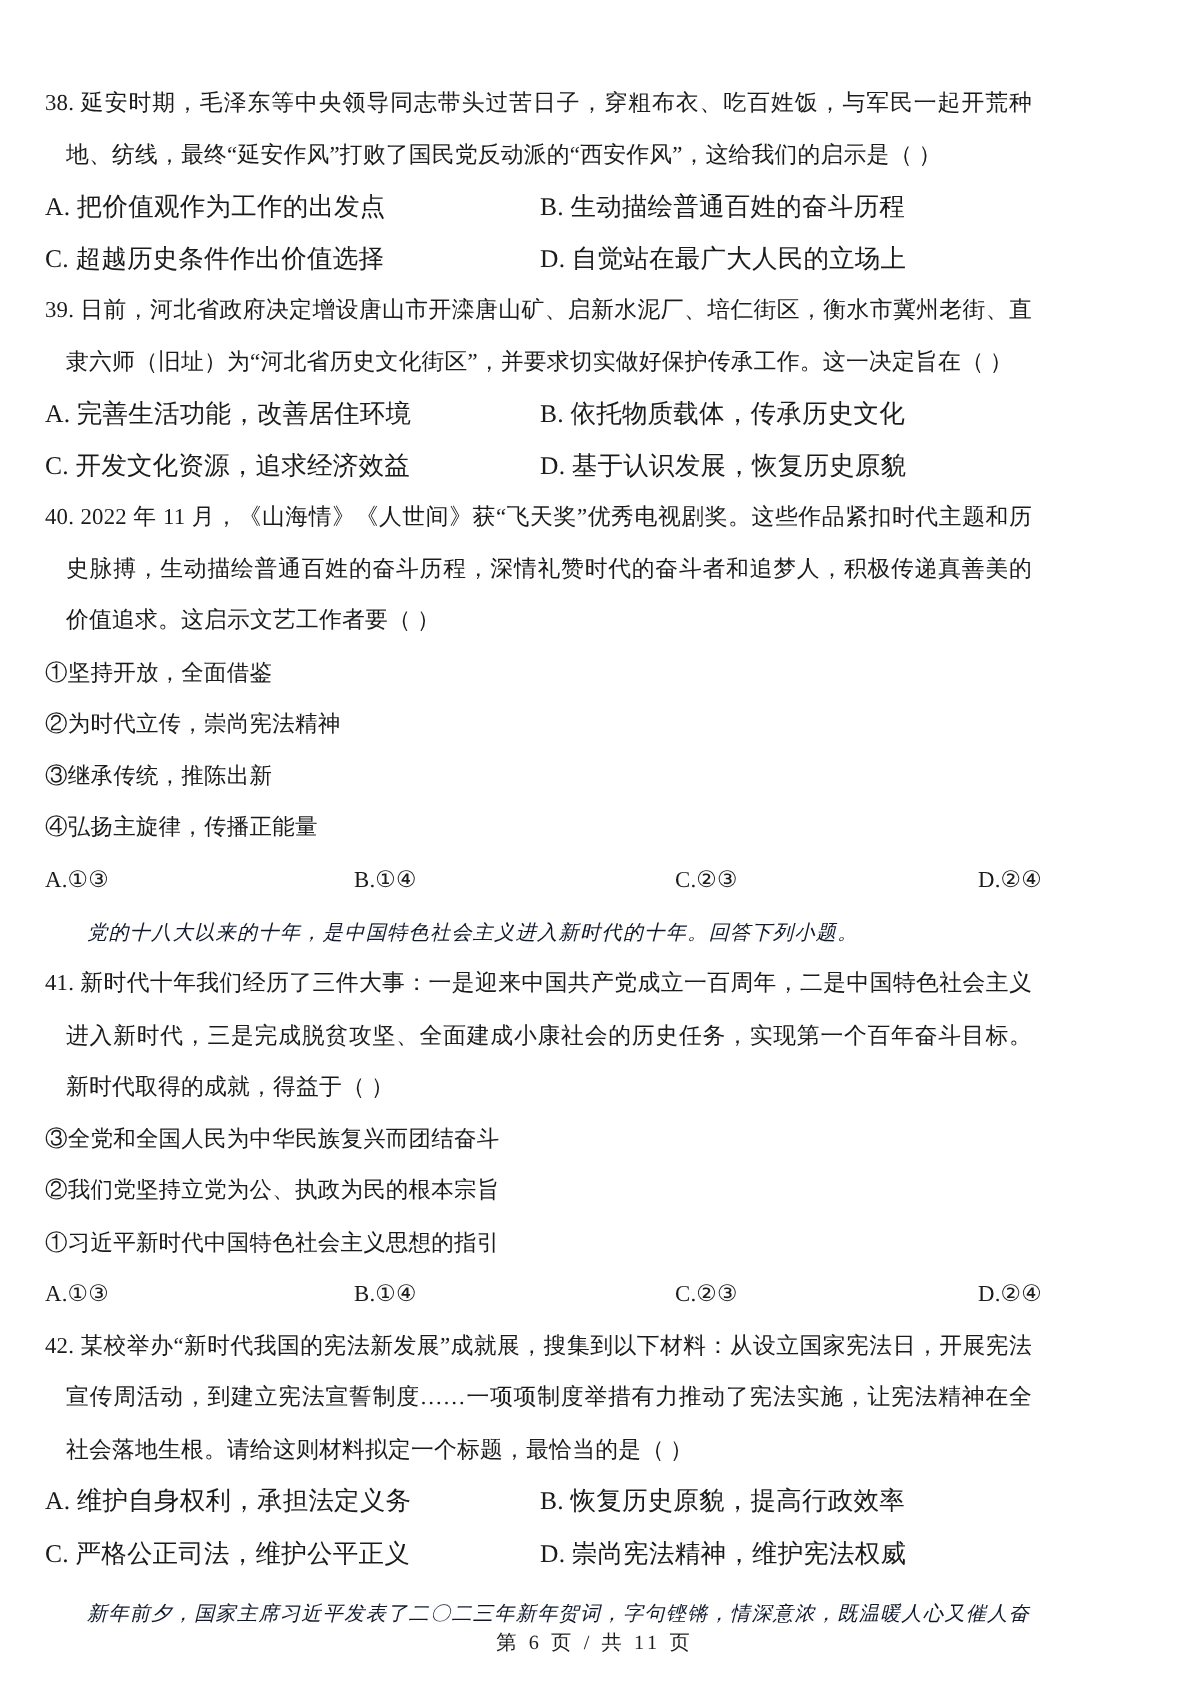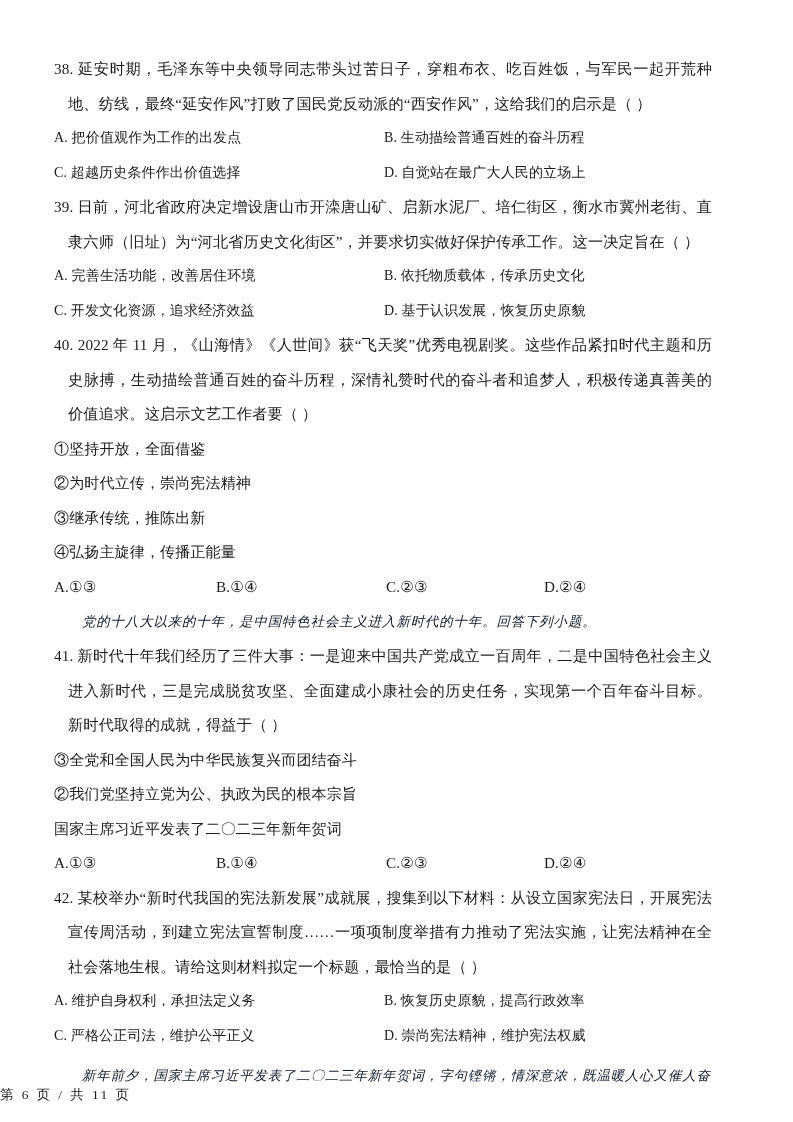--- a/index.html
+++ b/index.html
@@ -16,21 +16,21 @@
     overflow: hidden;
   }
 
   .page {
     position: absolute;
     left: 0;
     top: 0;
     width: 793px;
     height: 1122px;
     box-sizing: border-box;
-    padding: 52px 68px 0 54px;
+    padding: 52px 68px 0 30px;
   }
 
   .content {
     width: 658px;
   }
 
   
   .q-block {
     margin: 0;
   }
@@ -42,21 +42,21 @@
     text-justify: inter-ideograph;
     letter-spacing: 0.15px;
     margin: 0;
     padding-left: 14px;
     text-indent: -14px;
   }
 
   
   .opt-row {
     display: flex;
-    font-size: 14px;
+    font-size: 17px;
     line-height: 34.5px;
     letter-spacing: 0.15px;
   }
   .opt-row .opt {
     width: 330px;
     flex: 0 0 330px;
     white-space: nowrap;
   }
   .opt-row .opt .lbl {
     font-family: "Liberation Serif", "DejaVu Serif", serif;
@@ -69,20 +69,21 @@
     letter-spacing: 0.15px;
     white-space: nowrap;
   }
 
   
   .opt-row4 {
     display: flex;
     font-size: 15.2px;
     line-height: 34.5px;
     letter-spacing: 0.15px;
+    gap: 44px;
   }
   .opt-row4 .o1 { flex: 0 0 162px; }
   .opt-row4 .o2 { flex: 0 0 170px; }
   .opt-row4 .o3 { flex: 0 0 158px; }
   .opt-row4 .o4 { flex: 0 0 auto; }
 
   
   .passage {
     font-family: "Liberation Serif", "DejaVu Serif", serif;
     font-style: italic;
@@ -98,20 +99,21 @@
   .passage.tail {
     margin-top: 8px;
   }
 
   
   .footer {
     position: absolute;
     left: 0;
     bottom: 18px;
     width: 793px;
+    text-align: center;
     font-size: 13.5px;
     letter-spacing: 2.4px;
     color: #1b1b1b;
   }
 </style>
 </head>
 <body>
 
 <div class="page">
   <div class="content">
@@ -185,21 +187,21 @@
         </div>
       </div>
     </div>
 
     <div class="passage">党的十八大以来的十年，是中国特色社会主义进入新时代的十年。回答下列小题。</div>
 
     <div class="q-block">
       <p class="q-stem">41. 新时代十年我们经历了三件大事：一是迎来中国共产党成立一百周年，二是中国特色社会主义进入新时代，三是完成脱贫攻坚、全面建成小康社会的历史任务，实现第一个百年奋斗目标。新时代取得的成就，得益于（    ）</p>
       <div class="stmt">③全党和全国人民为中华民族复兴而团结奋斗</div>
       <div class="stmt">②我们党坚持立党为公、执政为民的根本宗旨</div>
-      <div class="stmt">国家主席习近平发表了二〇二三年新年贺词</div>
+      <div class="stmt">①习近平新时代中国特色社会主义思想的指引</div>
       <div class="opt-row4">
         <div class="o1">
           <span class="lbl">A.</span><span>①③</span>
         </div>
         <div class="o2">
           <span class="lbl">B.</span><span>①④</span>
         </div>
         <div class="o3">
           <span class="lbl">C.</span><span>②③</span>
         </div>

